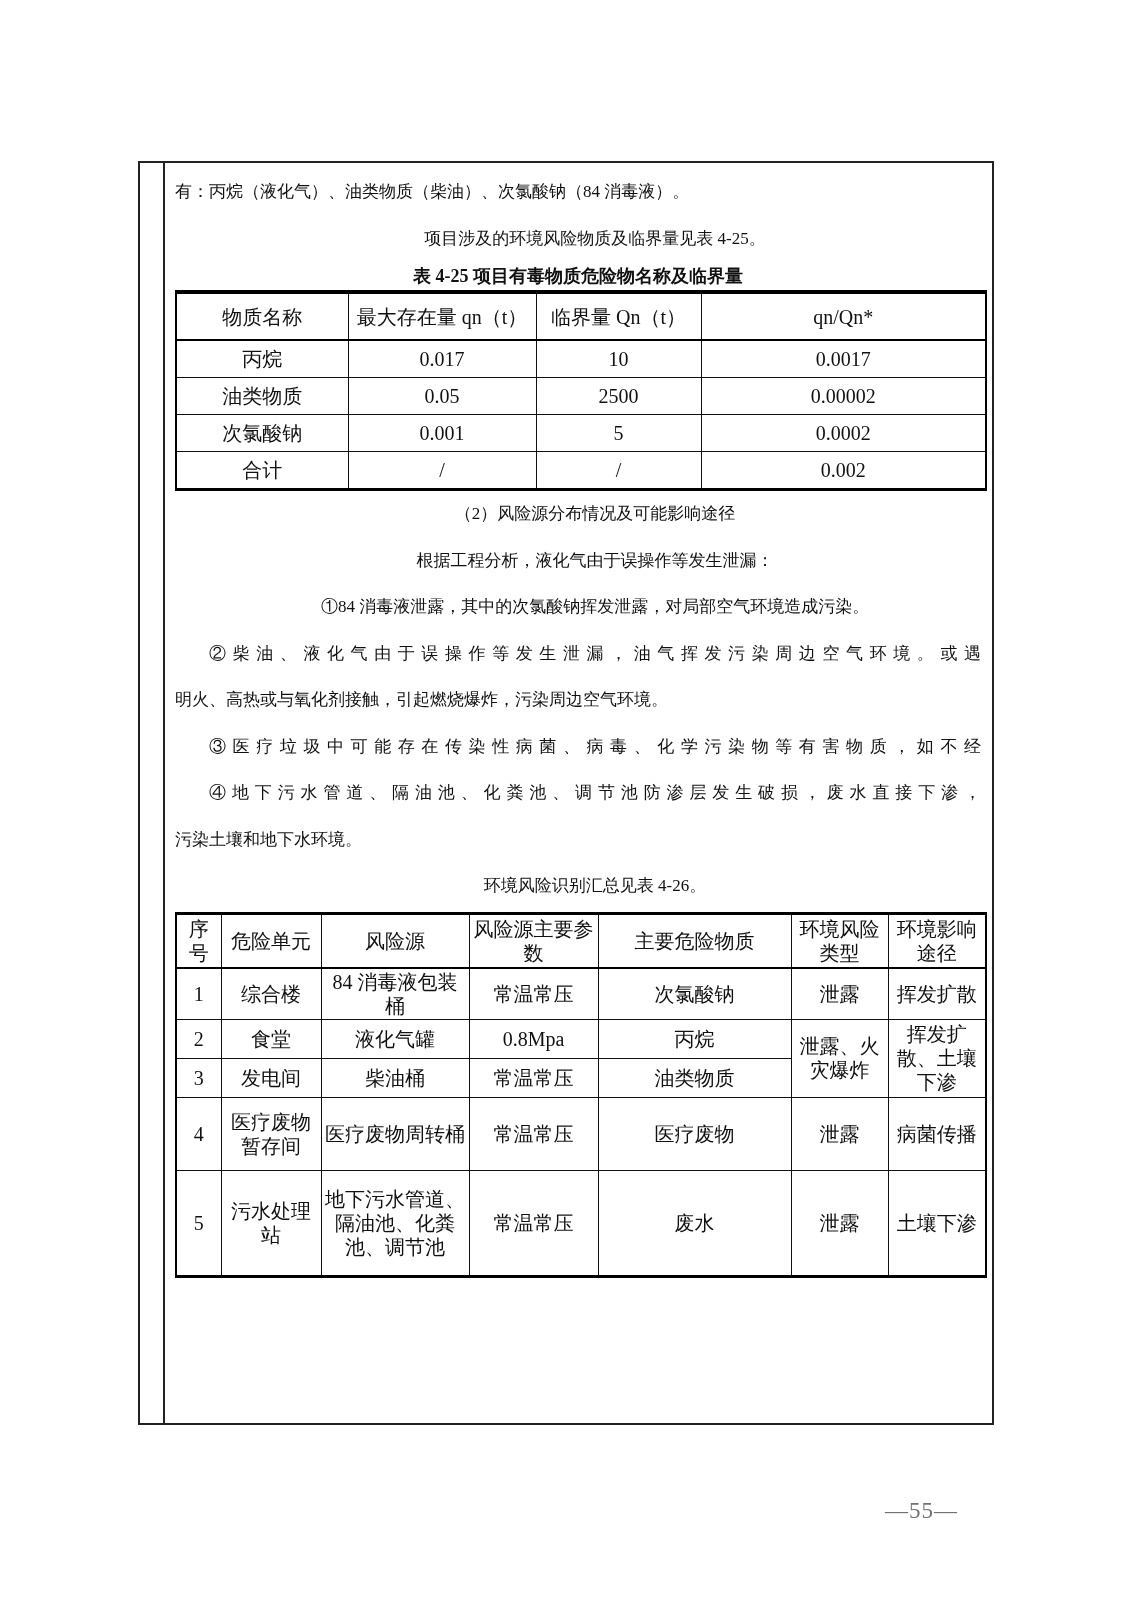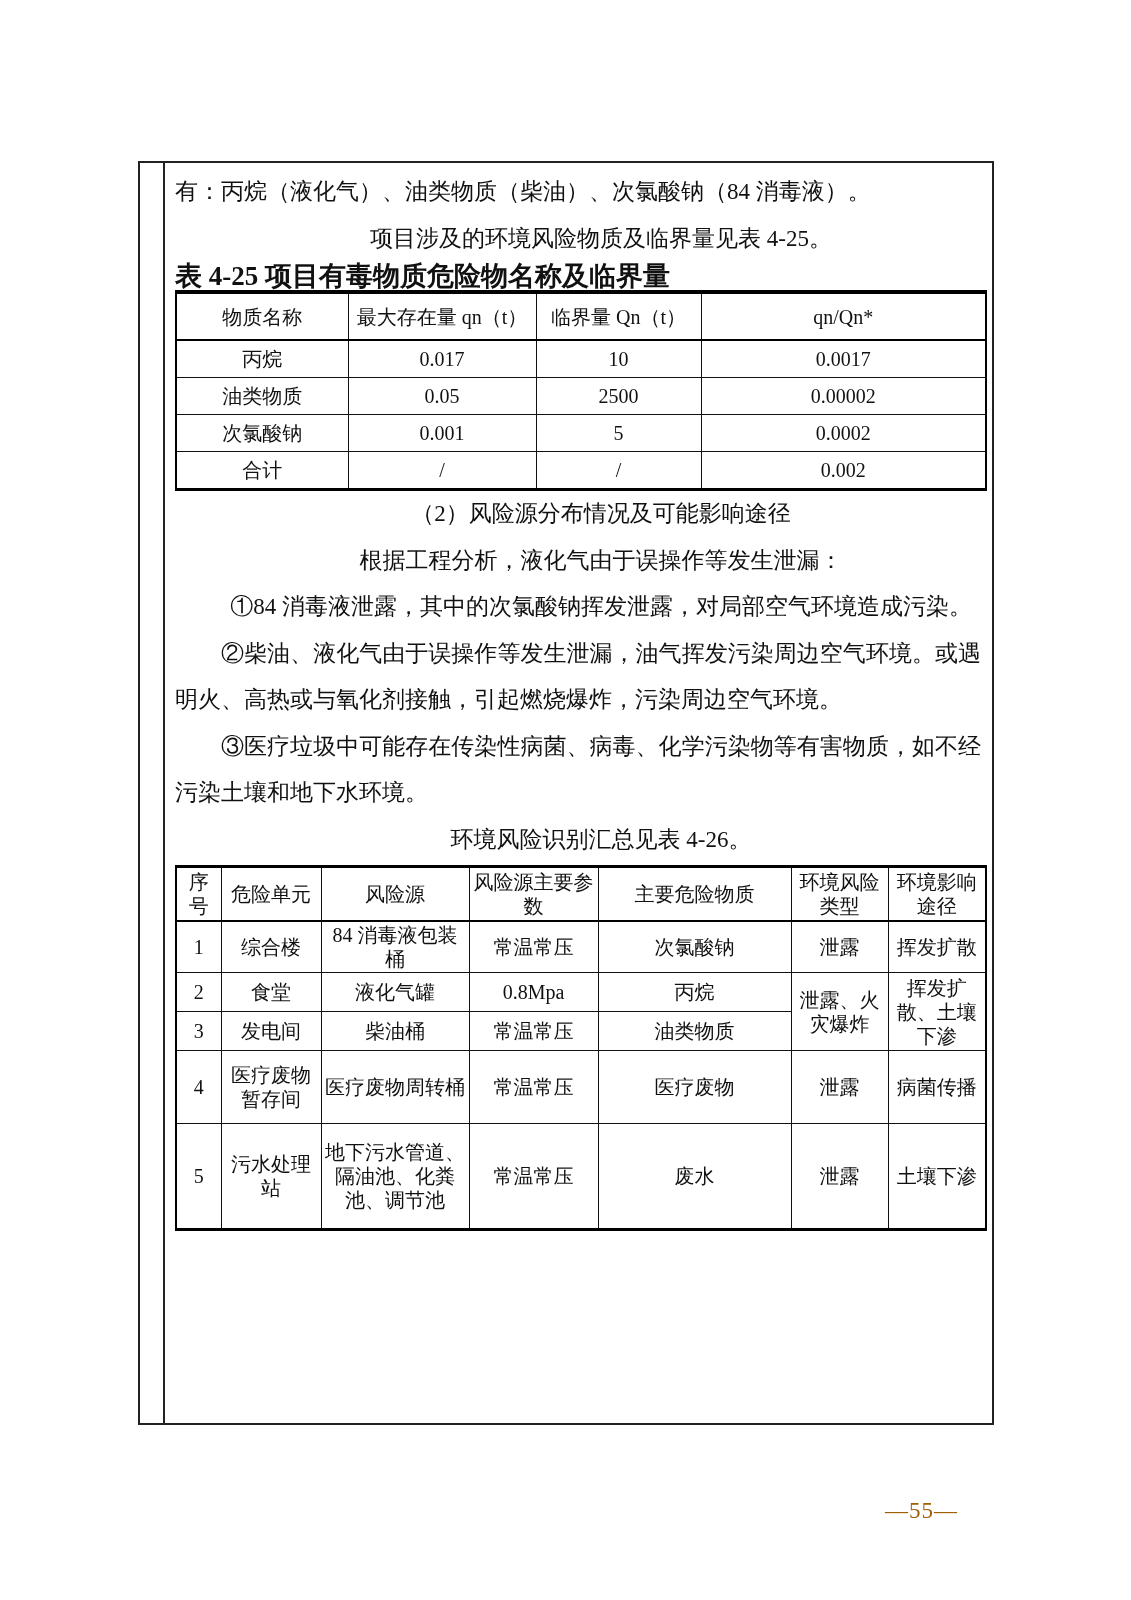--- a/index.html
+++ b/index.html
@@ -12,26 +12,26 @@
     border:2px solid #222;box-sizing:border-box;background:#fff;
   }
   .left-divider{
     position:absolute;left:23px;top:0;bottom:0;width:2px;background:#222;
   }
   .content{
     position:absolute;left:25px;top:0;right:0;bottom:0;
     padding:6px 11px 0 10px;box-sizing:border-box;overflow:hidden;
   }
   .pline{
-    font-size:23px;line-height:46.5px;white-space:nowrap;
+    font-size:17px;line-height:46.5px;white-space:nowrap;
   }
   .pline.indent{text-indent:2em;text-align:center;}
   .pline.just{white-space:normal;text-align:justify;text-align-last:justify;}
   .tbl-title{
-    font-size:27px;font-weight:bold;text-align:left;line-height:28px;height:28px;
+    font-size:18px;font-weight:bold;text-align:center;line-height:28px;height:28px;
   }
   .tbl-title.t2{line-height:24px;height:24px;}
   table{
     border-collapse:collapse;table-layout:fixed;width:810px;
     font-size:20px;color:#111;
   }
   td,th{
     border:1px solid #111;text-align:center;vertical-align:middle;
     font-weight:normal;padding:1px 3px;line-height:24px;overflow:hidden;
   }
@@ -41,21 +41,21 @@
   table.t1 tr.dr td{height:34px;}
   table.t2{border-top:3px solid #000;border-bottom:3px solid #000;
     border-left:2px solid #000;border-right:2px solid #000;margin-top:2px;}
   table.t2 tr.hdr td{height:50px;border-bottom:2.5px solid #000;}
   .rh1 td{height:48px;}
   .rh2 td{height:36px;}
   .rh3 td{height:36px;}
   .rh4 td{height:70px;}
   .rh5 td{height:102px;}
   .page-num{
-    position:absolute;top:1498px;right:173px;font-size:23px;color:#a16207;
+    position:absolute;top:1498px;right:173px;font-size:23px;color:#737373;
     letter-spacing:1px;
   }
 </style>
 </head>
 <body>
 
 <div class="sheet">
   <div class="left-divider"></div>
   <div class="content">
 
@@ -104,20 +104,21 @@
       </tr>
     </tbody>
       </table>
 
     <div class="pline indent">（2）风险源分布情况及可能影响途径</div>
     <div class="pline indent">根据工程分析，液化气由于误操作等发生泄漏：</div>
     <div class="pline indent">①84 消毒液泄露，其中的次氯酸钠挥发泄露，对局部空气环境造成污染。</div>
     <div class="pline indent just">②柴油、液化气由于误操作等发生泄漏，油气挥发污染周边空气环境。或遇</div>
     <div class="pline">明火、高热或与氧化剂接触，引起燃烧爆炸，污染周边空气环境。</div>
     <div class="pline indent just">③医疗垃圾中可能存在传染性病菌、病毒、化学污染物等有害物质，如不经</div>
+    <div class="pline indent just">④地下污水管道、隔油池、化粪池、调节池防渗层发生破损，废水直接下渗，</div>
     <div class="pline">污染土壤和地下水环境。</div>
     <div class="pline indent">环境风险识别汇总见表 4-26。</div>
 
 
     <table class="t2">
       <colgroup>
           <col style="width:45px">
           <col style="width:100px">
           <col style="width:148px">
           <col style="width:129px">

